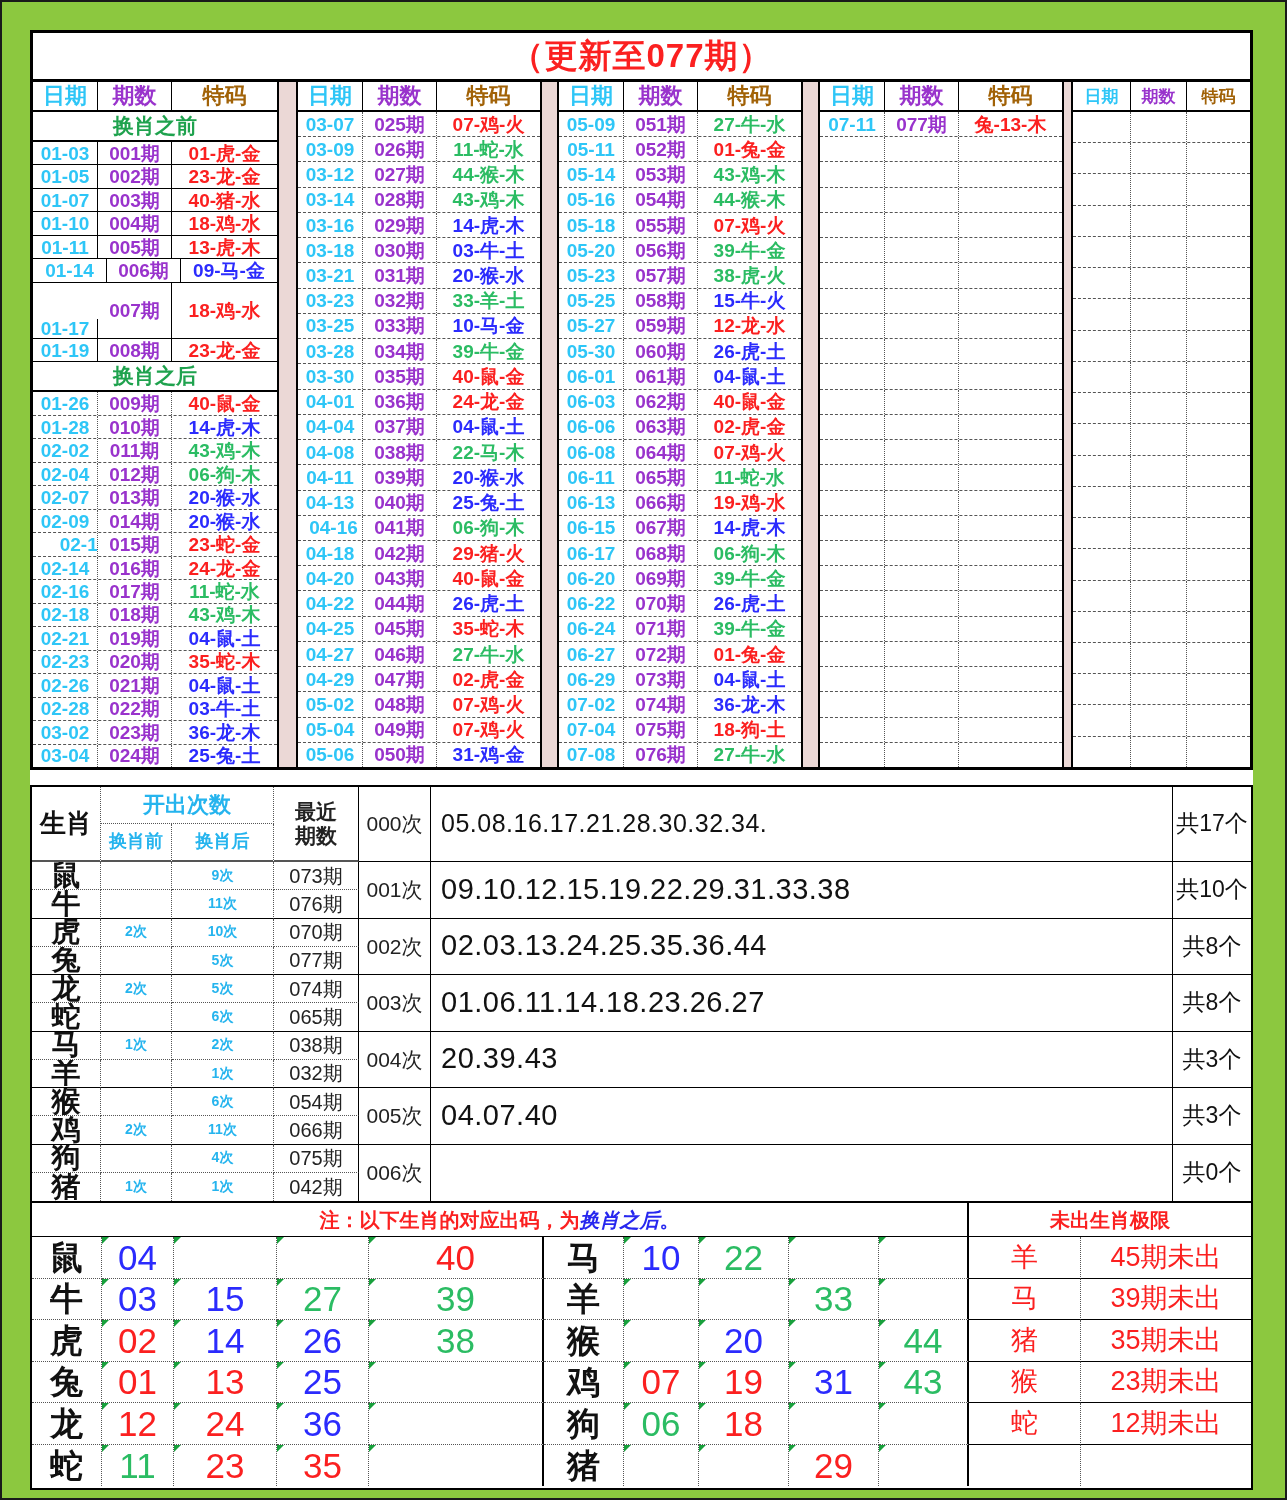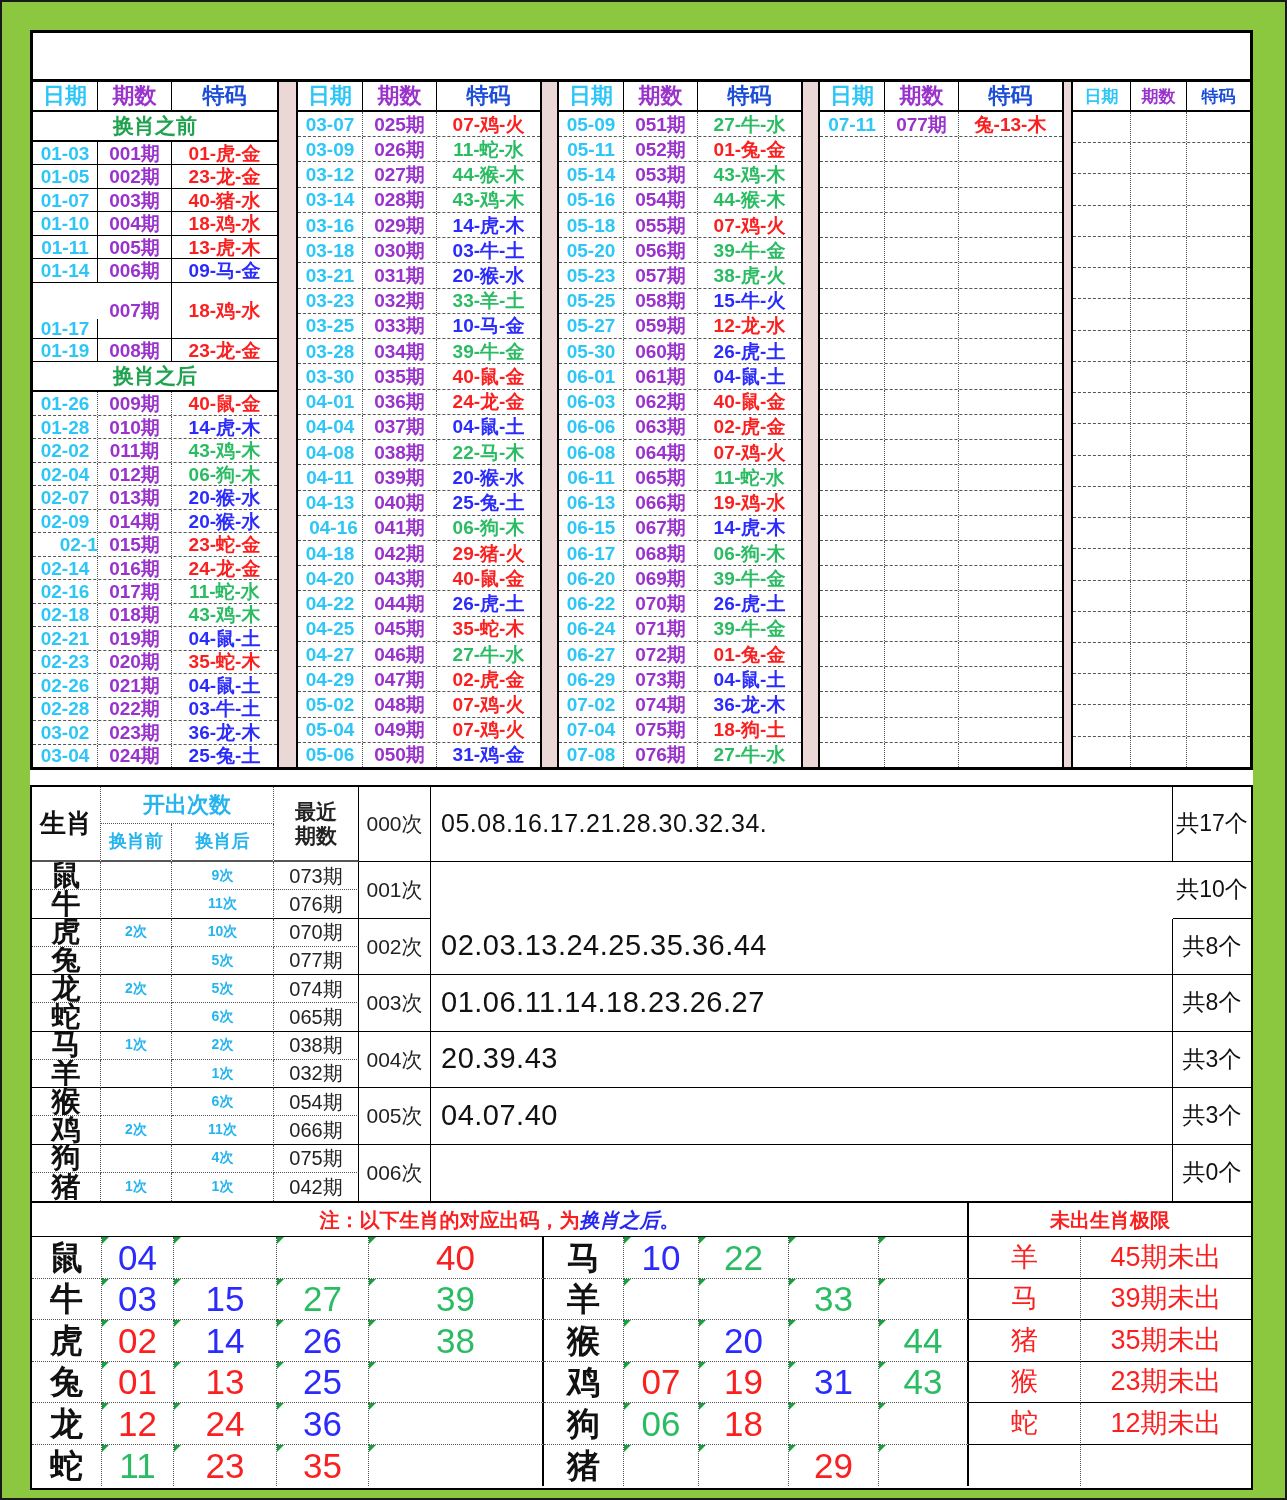--- a/index.html
+++ b/index.html
@@ -27,21 +27,21 @@
   .group{border-left:2px solid #000;border-right:2px solid #000;}
   .group.first{border-left:none;} .group.last{border-right:none;}
   .gapcol{background:var(--gap);height:100%;}
   .trow{display:flex;box-sizing:border-box;align-items:stretch;}
   .hrow{height:30px;border-bottom:2px solid #000;}
   .drow{flex:1 1 0;}
   .cell{display:flex;align-items:center;justify-content:center;box-sizing:border-box;
         overflow:hidden;white-space:nowrap;line-height:1;}
   .hcell{font-weight:bold;font-size:22px;}
   .g5 .hcell{font-size:17px;}
-  .hcell.h-date{color:var(--cyan);} .hcell.h-period{color:var(--purple);} .hcell.h-code{color:#1d4ed8;}
+  .hcell.h-date{color:var(--cyan);} .hcell.h-period{color:var(--purple);} .hcell.h-code{color:#a16207;}
   .vsep-s{border-right:1.5px solid #000;} .vsep-d{border-right:1.5px dotted #555;}
   .hb-s{border-bottom:1.5px solid #000;} .hb-d{border-bottom:1.4px dashed #555;}
   .drow .cell{font-size:19px;font-weight:600;}
   .c-date{color:var(--cyan);} .c-period{color:var(--purple);}
   .c-r{color:var(--red);} .c-b{color:var(--blue);} .c-g{color:var(--green);}
   .sect{flex:1 1 0;display:flex;align-items:center;justify-content:center;
         font-size:21px;font-weight:bold;color:#1FA24E;border-bottom:2px solid #000;box-sizing:border-box;}
 
   
   .stats{position:absolute;left:0;top:755px;width:1223px;height:418px;border:2px solid #000;
@@ -81,20 +81,21 @@
   .mark:before{content:"";position:absolute;left:0;top:0;width:0;height:0;
                border-top:7px solid var(--mark);border-right:7px solid transparent;}
 </style>
 </head>
 <body>
 
 <div class="canvas">
   <div class="sheet">
 
     <div class="title">
+        <span class="t-upd">（更新至077期）</span>
     </div>
 
     <div class="main" id="main-groups">
         <div class="group first" style="width: 246px;">
           <div class="trow hrow">
             <div class="cell hcell h-date vsep-s" style="width: 65px;">日期</div>
             <div class="cell hcell h-period vsep-s" style="width: 74px;">期数</div>
             <div class="cell hcell h-code" style="flex: 1 1 0%;">特码</div>
           </div>
           <div class="sect">换肖之前</div>
@@ -117,21 +118,21 @@
             <div class="cell c-date vsep-s" style="width: 65px;">01-10</div>
             <div class="cell c-period vsep-s" style="width: 74px;">004期</div>
             <div class="cell c-r" style="flex: 1 1 0%;">18-鸡-水</div>
           </div>
           <div class="trow drow hb-s">
             <div class="cell c-date vsep-s" style="width: 65px;">01-11</div>
             <div class="cell c-period vsep-s" style="width: 74px;">005期</div>
             <div class="cell c-r" style="flex: 1 1 0%;">13-虎-木</div>
           </div>
           <div class="trow drow hb-s">
-            <div class="cell c-date vsep-s" style="width: 65px;">01-14</div>
+            <div class="cell c-date vsep-s" style="width: 74px;">01-14</div>
             <div class="cell c-period vsep-s" style="width: 74px;">006期</div>
             <div class="cell c-b" style="flex: 1 1 0%;">09-马-金</div>
           </div>
           <div class="trow drow hb-s">
             <div class="cell c-date vsep-s" style="width: 65px; margin-top: 36px;">01-17</div>
             <div class="cell c-period vsep-s" style="width: 74px;">007期</div>
             <div class="cell c-r" style="flex: 1 1 0%;">18-鸡-水</div>
           </div>
           <div class="trow drow hb-s">
             <div class="cell c-date vsep-s" style="width: 65px;">01-19</div>
@@ -805,20 +806,23 @@
         <div class="scell s-zo r-dot" style="grid-area: 14 / 1;">猪</div>
         <div class="scell s-cyan s-val r-dot" style="grid-area: 14 / 2;">1次</div>
         <div class="scell s-cyan s-val r-dot" style="grid-area: 14 / 3;">1次</div>
         <div class="scell s-recent r-sol" style="grid-area: 14 / 4;">042期</div>
         <div class="scell s-band r-sol b-sol" style="grid-area: 1 / 5 / span 2;">000次</div>
         <div class="scell s-nums r-sol b-sol small" style="grid-area: 1 / 6 / span 2;">
           <div>05.08.16.17.21.28.30.32.34.</div>
         </div>
         <div class="scell s-cnt b-sol" style="grid-area: 1 / 7 / span 2;">共17个</div>
         <div class="scell s-band r-sol b-sol" style="grid-area: 3 / 5 / span 2;">001次</div>
+        <div class="scell s-nums r-sol b-sol" style="grid-area: 3 / 6 / span 2;">
+          <div>09.10.12.15.19.22.29.31.33.38</div>
+        </div>
         <div class="scell s-cnt b-sol" style="grid-area: 3 / 7 / span 2;">共10个</div>
         <div class="scell s-band r-sol b-sol" style="grid-area: 5 / 5 / span 2;">002次</div>
         <div class="scell s-nums r-sol b-sol" style="grid-area: 5 / 6 / span 2;">
           <div>02.03.13.24.25.35.36.44</div>
         </div>
         <div class="scell s-cnt b-sol" style="grid-area: 5 / 7 / span 2;">共8个</div>
         <div class="scell s-band r-sol b-sol" style="grid-area: 7 / 5 / span 2;">003次</div>
         <div class="scell s-nums r-sol b-sol" style="grid-area: 7 / 6 / span 2;">
           <div>01.06.11.14.18.23.26.27</div>
         </div>

